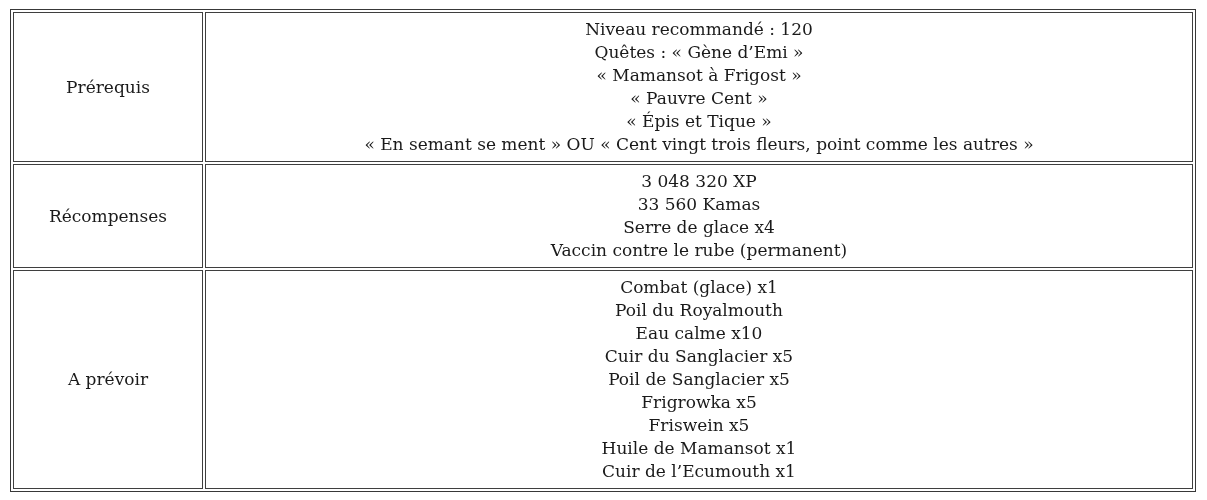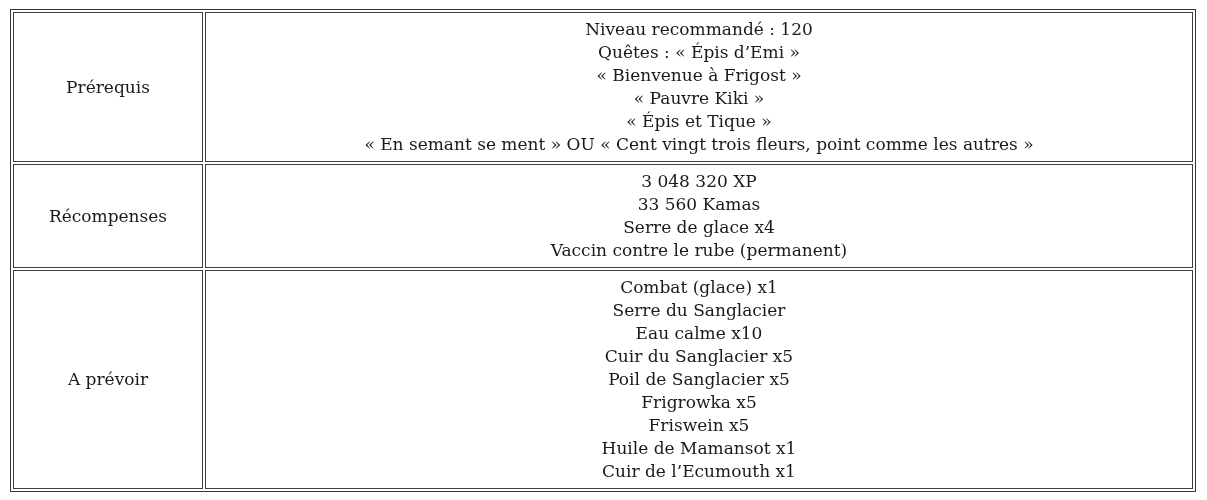--- a/index.html
+++ b/index.html
@@ -40,41 +40,41 @@
 </style>
 </head>
 <body>
 
 <table class="quest-table">
   <tbody>
     <tr>
       <td class="label-cell">Prérequis</td>
       <td class="content-cell">
         <div>Niveau recommandé : 120</div>
-        <div>Quêtes : « Épis d’Emi »</div>
-        <div>« Bienvenue à Frigost »</div>
-        <div>« Pauvre Kiki »</div>
+        <div>Quêtes : « Gène d’Emi »</div>
+        <div>« Mamansot à Frigost »</div>
+        <div>« Pauvre Cent »</div>
         <div>« Épis et Tique »</div>
         <div>« En semant se ment » OU « Cent vingt trois fleurs, point comme les autres »</div>
       </td>
     </tr>
     <tr>
       <td class="label-cell">Récompenses</td>
       <td class="content-cell">
         <div>3 048 320 XP</div>
         <div>33 560 Kamas</div>
         <div>Serre de glace x4</div>
         <div>Vaccin contre le rube (permanent)</div>
       </td>
     </tr>
     <tr>
       <td class="label-cell">A prévoir</td>
       <td class="content-cell">
         <div>Combat (glace) x1</div>
-        <div>Serre du Sanglacier</div>
+        <div>Poil du Royalmouth</div>
         <div>Eau calme x10</div>
         <div>Cuir du Sanglacier x5</div>
         <div>Poil de Sanglacier x5</div>
         <div>Frigrowka x5</div>
         <div>Friswein x5</div>
         <div>Huile de Mamansot x1</div>
         <div>Cuir de l’Ecumouth x1</div>
       </td>
     </tr>
   </tbody>

